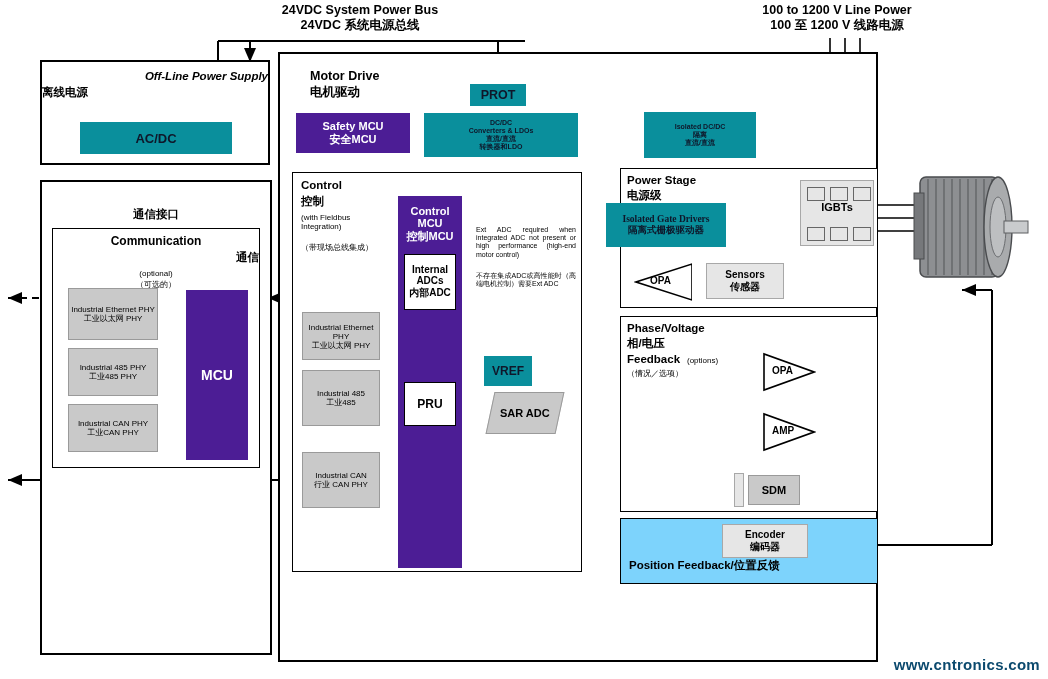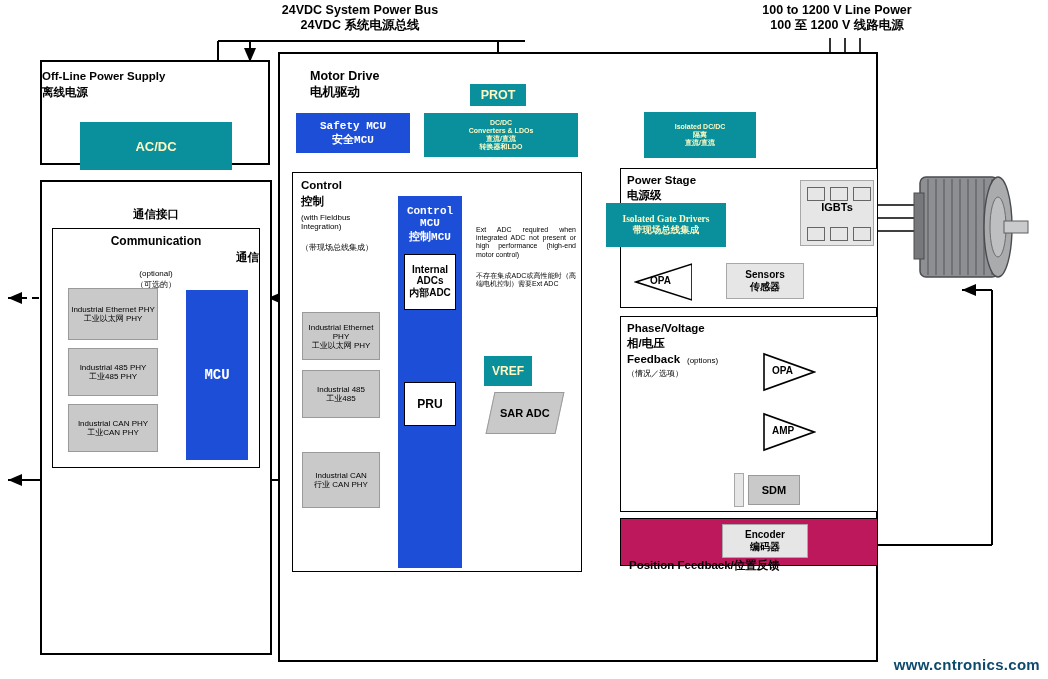--- a/index.html
+++ b/index.html
@@ -9,22 +9,22 @@
     font-family:"Liberation Sans", sans-serif;
     font-size:11px;color:#000;
     overflow:hidden;
   }
   .abs{position:absolute;box-sizing:border-box;}
   .center{display:flex;align-items:center;justify-content:center;text-align:center;}
   .col{display:flex;flex-direction:column;align-items:center;justify-content:center;text-align:center;}
   .bold{font-weight:bold;}
   .title-top{font-weight:bold;font-size:12.5px;line-height:15px;text-align:center;}
   .box-outline{border:2px solid #000;background:#fff;}
-  .teal{background:#0a8f9c;color:#fef9c3;font-weight:bold;}
-  .red{background:#1d4ed8;color:#fff;font-weight:bold;font-family:Liberation Mono, monospace;}
+  .teal{background:#0a8f9c;color:#0f172a;font-weight:bold;}
+  .red{background:#4c1d95;color:#fff;font-weight:bold;}
   .grey{background:#c9c9c9;color:#000;border:1px solid #9a9a9a;font-weight:bold;}
   .greybox{background:#e6e6e6;border:1px solid #a8a8a8;}
   .thin{border:1px solid #000;}
   .lbl{font-weight:bold;font-size:11.5px;line-height:13px;}
   .small{font-size:8px;line-height:9px;font-weight:normal;}
   .tiny{font-size:7px;line-height:8.2px;font-weight:normal;}
   .wm{position:absolute;right:8px;bottom:6px;color:#0c4a6e;font-size:15px;font-weight:bold;letter-spacing:.3px;}
   svg.overlay{position:absolute;left:0;top:0;width:1048px;height:679px;pointer-events:none;}
 </style>
 </head>
@@ -107,24 +107,24 @@
 <div class="abs title-top" style="left:235px;top:3px;width:250px;">
   <div>24VDC System Power Bus</div>
   <div>24VDC 系统电源总线</div>
 </div>
 <div class="abs title-top" style="left:712px;top:3px;width:250px;">
   <div>100 to 1200 V Line Power</div>
   <div>100 至 1200 V 线路电源</div>
 </div>
 
 <div class="abs box-outline" style="left:40px;top:60px;width:230px;height:105px;">
-  <div class="lbl" style="position:absolute;left:0;top:8px;width:100%;text-align:left;">Off-Line Power Supply</div>
+  <div class="lbl" style="position:absolute;left:0;top:8px;width:100%;text-align:right;font-style:italic;">Off-Line Power Supply</div>
   <div class="lbl" style="position:absolute;left:0;top:24px;width:100%;text-align:left;">离线电源</div>
 </div>
-<div class="abs teal center" style="left:80px;top:122px;width:152px;height:48px;font-size:13px;">AC/DC</div>
+<div class="abs teal center" style="left:80px;top:122px;width:152px;height:32px;font-size:13px;">AC/DC</div>
 
 <div class="abs box-outline" style="left:40px;top:180px;width:232px;height:475px;">
   <div class="lbl" style="position:absolute;left:0;top:26px;width:100%;text-align:center;">通信接口</div>
 </div>
 
 <div class="abs thin" style="left:52px;top:228px;width:208px;height:240px;background:#fff;">
   <div class="lbl" style="position:absolute;left:0;top:6px;width:100%;text-align:center;font-size:12px;">Communication</div>
   <div class="lbl" style="position:absolute;left:0;top:22px;width:100%;text-align:right;">通信</div>
   <div class="small" style="position:absolute;left:0;top:40px;width:100%;text-align:center;">(optional)</div>
   <div class="small" style="position:absolute;left:0;top:51px;width:100%;text-align:center;">（可选的）</div>
@@ -199,57 +199,57 @@
 <div class="abs grey col" style="left:490px;top:392px;width:70px;height:42px;transform:skewX(-12deg);background:#c9c9c9;">
   <div style="transform:skewX(12deg);">
     <div class="bold" style="font-size:11px;">SAR ADC</div>
   </div>
 </div>
 
 <div class="abs grey col" style="left:302px;top:312px;width:78px;height:48px;">
   <span class="small bold">Industrial Ethernet PHY</span>
   <span class="small bold">工业以太网 PHY</span>
 </div>
-<div class="abs grey col" style="left:302px;top:370px;width:78px;height:48px;align-items:center;">
+<div class="abs grey col" style="left:302px;top:370px;width:78px;height:56px;align-items:center;">
   <span class="small bold">Industrial 485</span>
   <span class="small bold">工业485</span>
 </div>
 <div class="abs grey col" style="left:302px;top:452px;width:78px;height:56px;">
   <span class="small bold">Industrial CAN</span>
   <span class="small bold">行业 CAN PHY</span>
 </div>
 
 <div class="abs thin" style="left:620px;top:168px;width:258px;height:140px;background:#fff;">
   <div class="lbl" style="position:absolute;left:6px;top:5px;">Power Stage</div>
   <div class="lbl" style="position:absolute;left:6px;top:20px;">电源级</div>
 </div>
 
 <div class="abs teal col" style="left:606px;top:203px;width:120px;height:44px;font-family:Liberation Serif, serif;">
   <span style="font-size:9.5px;">Isolated Gate Drivers</span>
-  <span style="font-size:9.5px;">带现场总线集成</span>
+  <span style="font-size:9.5px;">隔离式栅极驱动器</span>
 </div>
 
 <div class="abs greybox" style="left:800px;top:180px;width:74px;height:66px;">
   <div class="center" style="position:absolute;left:0;top:20px;width:100%;font-weight:bold;font-size:11px;">IGBTs</div>
   <div style="position:absolute;left:6px;top:6px;width:16px;height:12px;border:1px solid #666;"></div>
   <div style="position:absolute;left:29px;top:6px;width:16px;height:12px;border:1px solid #666;"></div>
   <div style="position:absolute;left:52px;top:6px;width:16px;height:12px;border:1px solid #666;"></div>
   <div style="position:absolute;left:6px;top:46px;width:16px;height:12px;border:1px solid #666;"></div>
   <div style="position:absolute;left:29px;top:46px;width:16px;height:12px;border:1px solid #666;"></div>
   <div style="position:absolute;left:52px;top:46px;width:16px;height:12px;border:1px solid #666;"></div>
 </div>
 
 <div class="abs" style="left:634px;top:262px;width:58px;height:40px;">
   <svg width="58" height="40">
       <polygon points="58,2 58,38 2,20" fill="#ffffff" stroke="#000" stroke-width="1.6"></polygon>
     </svg>
   <span class="abs bold" style="left:16px;top:13px;font-size:10px;">OPA</span>
 </div>
 
-<div class="abs greybox col" style="left:706px;top:263px;width:78px;height:36px;margin-left:20px;">
+<div class="abs greybox col" style="left:706px;top:263px;width:78px;height:36px;">
   <span class="bold" style="font-size:10px;">Sensors</span>
   <span class="bold" style="font-size:10px;">传感器</span>
 </div>
 
 <div class="abs thin" style="left:620px;top:316px;width:258px;height:196px;background:#fff;">
   <div class="lbl" style="position:absolute;left:6px;top:5px;text-align:center;">Phase/Voltage</div>
   <div class="lbl" style="position:absolute;left:6px;top:20px;">相/电压</div>
   <div class="lbl" style="position:absolute;left:6px;top:36px;">Feedback</div>
   <div class="small" style="position:absolute;left:66px;top:39px;">(options)</div>
   <div class="small" style="position:absolute;left:6px;top:52px;">（情况／选项）</div>
@@ -265,21 +265,21 @@
 <div class="abs" style="left:762px;top:412px;width:54px;height:40px;">
   <svg width="54" height="40">
       <polygon points="2,2 2,38 52,20" fill="#ffffff" stroke="#000" stroke-width="1.6"></polygon>
     </svg>
   <span class="abs bold" style="left:10px;top:13px;font-size:10px;">AMP</span>
 </div>
 
 <div class="abs grey center" style="left:748px;top:475px;width:52px;height:30px;font-size:11px;">SDM</div>
 <div class="abs greybox" style="left:734px;top:473px;width:10px;height:34px;"></div>
 
-<div class="abs thin" style="left:620px;top:518px;width:258px;height:48px;background:#be185d;">
+<div class="abs thin" style="left:620px;top:518px;width:258px;height:66px;background:#7dd3fc;">
   <div class="lbl" style="position:absolute;left:8px;top:40px;font-size:11.5px;">Position Feedback/位置反馈</div>
 </div>
 <div class="abs greybox col" style="left:722px;top:524px;width:86px;height:34px;">
   <span class="bold" style="font-size:10px;">Encoder</span>
   <span class="bold" style="font-size:10px;">编码器</span>
 </div>
 
 <div class="abs" style="left:912px;top:165px;width:120px;height:130px;">
   <svg width="120" height="130">
     <rect x="8" y="12" width="78" height="100" rx="6" fill="#8d8f92" stroke="#4a4c4f" stroke-width="1.5"></rect>

